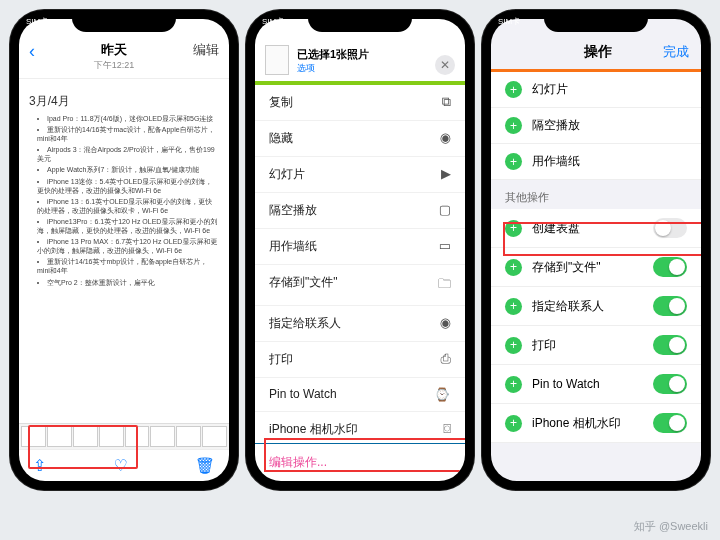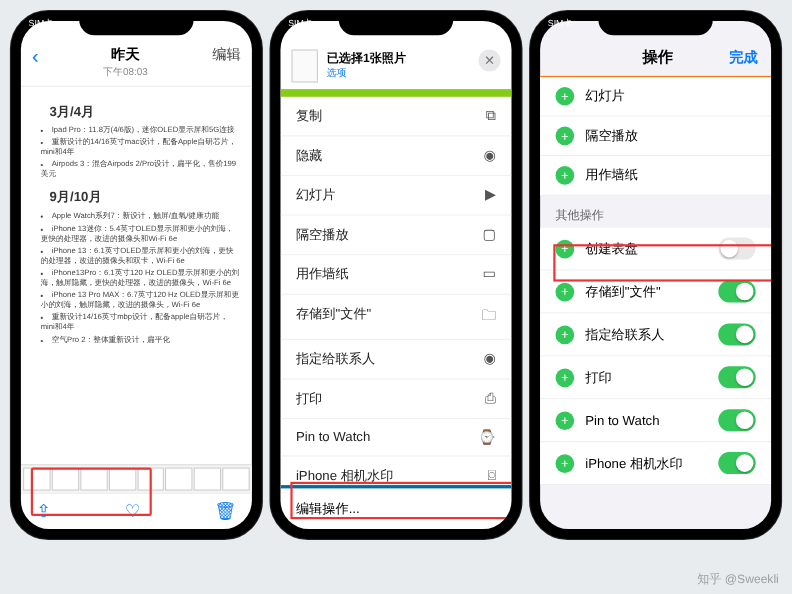--- a/index.html
+++ b/index.html
@@ -10,42 +10,42 @@
   .status{position:absolute;top:6px;left:16px;font-size:8px;color:#fff;z-index:11}
   .screen{width:100%;height:100%;background:#fff;border-radius:26px;overflow:hidden;position:relative;display:flex;flex-direction:column}
   
   .hdr1{padding:22px 10px 6px;display:flex;align-items:flex-start;justify-content:space-between;border-bottom:1px solid #eee}
   .hdr1 .ctr{text-align:center;flex:1}
   .hdr1 .ttl{font-size:13px;font-weight:700}
   .hdr1 .sub{font-size:9px;color:#888}
   .back{color:#0a7aff;font-size:18px}
   .edit{color:#404040;font-size:13px}
   .body1{flex:1;padding:6px 10px;font-size:8px;color:#333;overflow:hidden}
-  .body1 h3{font-size:12px;margin:8px 16px 4px;font-weight:700}
+  .body1 h3{font-size:12px;margin:8px 0 4px;font-weight:400}
   .body1 li{margin:2px 0 2px 8px;font-size:7px;color:#444;list-style:disc inside;line-height:1.3}
   .thumbs{height:26px;background:#f4f4f4;border-top:1px solid #ddd;display:flex;gap:1px;padding:2px}
   .thumbs span{flex:1;background:#fff;border:1px solid #ccc}
   .tb{display:flex;justify-content:space-between;padding:6px 14px;border-top:1px solid #eee}
   .tb .ic{color:#0a7aff;font-size:16px}
   .redbox1{position:absolute;border:2px solid #e33;left:9px;bottom:12px;width:110px;height:44px;border-radius:2px;pointer-events:none}
   
-  .sheet-top{padding:26px 10px 6px;display:flex;align-items:flex-start;gap:8px;border-bottom:7px solid #84cc16}
+  .sheet-top{padding:26px 10px 6px;display:flex;align-items:flex-end;gap:8px;border-bottom:4px solid #84cc16}
   .thumb{width:24px;height:30px;border:1px solid #ccc;background:#fafafa}
   .sheet-top .t{font-size:11px;font-weight:600}
   .sheet-top .o{font-size:9px;color:#0a7aff}
   .xbtn{margin-left:auto;width:20px;height:20px;border-radius:50%;background:#e7e7ea;color:#777;font-size:12px;display:flex;align-items:center;justify-content:center}
   .list{flex:1;overflow:hidden}
   .row{display:flex;align-items:flex-start;justify-content:space-between;padding:9px 14px;border-bottom:1px solid #f0f0f0;font-size:12px;color:#222}
   .row .ric{color:#555;font-size:13px}
-  .editops{padding:10px 14px;color:#000000;font-size:12px;border-top:3px solid #0369a1}
+  .editops{padding:10px 14px;color:#ec4899;font-size:12px;border-top:1px solid #0369a1}
   .redbox2{position:absolute;border:2px solid #e33;left:9px;bottom:9px;width:210px;height:34px;pointer-events:none}
   
-  .hdr3{padding:24px 12px 8px;display:flex;justify-content:space-between;align-items:center;border-bottom:1px solid #f97316}
+  .hdr3{padding:24px 12px 8px;display:flex;justify-content:space-between;align-items:center;border-bottom:3px solid #f97316}
   .hdr3 .ttl{font-size:14px;font-weight:600;flex:1;text-align:center}
-  .done{color:#0a7aff;font-size:13px;font-weight:700}
+  .done{color:#0a7aff;font-size:13px;font-weight:400}
   .screen3{background:#f2f2f7}
   .sec-h{font-size:11px;color:#666;padding:10px 14px 4px;font-weight:400}
   .row3{display:flex;align-items:center;padding:9px 14px;background:#fff;border-bottom:1px solid #eee;font-size:12px;gap:10px}
   .plus{width:17px;height:17px;border-radius:50%;background:#34c759;color:#fff;font-size:12px;display:flex;align-items:center;justify-content:center;flex:0 0 auto}
   .lbl{flex:1}
   .tog{width:34px;height:20px;border-radius:10px;background:#e9e9ea;position:relative}
   .tog.on{background:#34c759}
   .tog::after{content:"";position:absolute;width:16px;height:16px;border-radius:50%;background:#fff;top:2px;left:2px;box-shadow:0 1px 2px rgba(0,0,0,.3)}
   .tog.on::after{left:16px}
   .redbox3{position:absolute;border:2px solid #e33;left:12px;top:203px;width:204px;height:34px;pointer-events:none}
@@ -57,32 +57,31 @@
 <div class="stage">
 
   <div class="phone">
     <div class="notch"></div>
     <div class="status">SIM卡</div>
     <div class="screen">
       <div class="hdr1">
         <span class="back">‹</span>
         <div class="ctr">
           <div class="ttl">昨天</div>
-          <div class="sub">下午08:03</div>
+          <div class="sub">下午12:21</div>
         </div>
         <span class="edit">编辑</span>
       </div>
       <div class="body1">
         <h3>3月/4月</h3>
         <ul id="s1">
             <li>Ipad Pro：11.8万(4/6版)，迷你OLED显示屏和5G连接</li>
             <li>重新设计的14/16英寸mac设计，配备Apple自研芯片，mini和4年</li>
             <li>Airpods 3：混合Airpods 2/Pro设计，扁平化，售价199美元</li>
           </ul>
-        <h3>9月/10月</h3>
         <ul id="s2">
             <li>Apple Watch系列7：新设计，触屏/血氧/健康功能</li>
             <li>iPhone 13迷你：5.4英寸OLED显示屏和更小的刘海，更快的处理器，改进的摄像头和Wi-Fi 6e</li>
             <li>iPhone 13：6.1英寸OLED显示屏和更小的刘海，更快的处理器，改进的摄像头和双卡，Wi-Fi 6e</li>
             <li>iPhone13Pro：6.1英寸120 Hz OLED显示屏和更小的刘海，触屏隐藏，更快的处理器，改进的摄像头，Wi-Fi 6e</li>
             <li>iPhone 13 Pro MAX：6.7英寸120 Hz OLED显示屏和更小的刘海，触屏隐藏，改进的摄像头，Wi-Fi 6e</li>
             <li>重新设计14/16英寸mbp设计，配备apple自研芯片，mini和4年</li>
             <li>空气Pro 2：整体重新设计，扁平化</li>
           </ul>
       </div>

